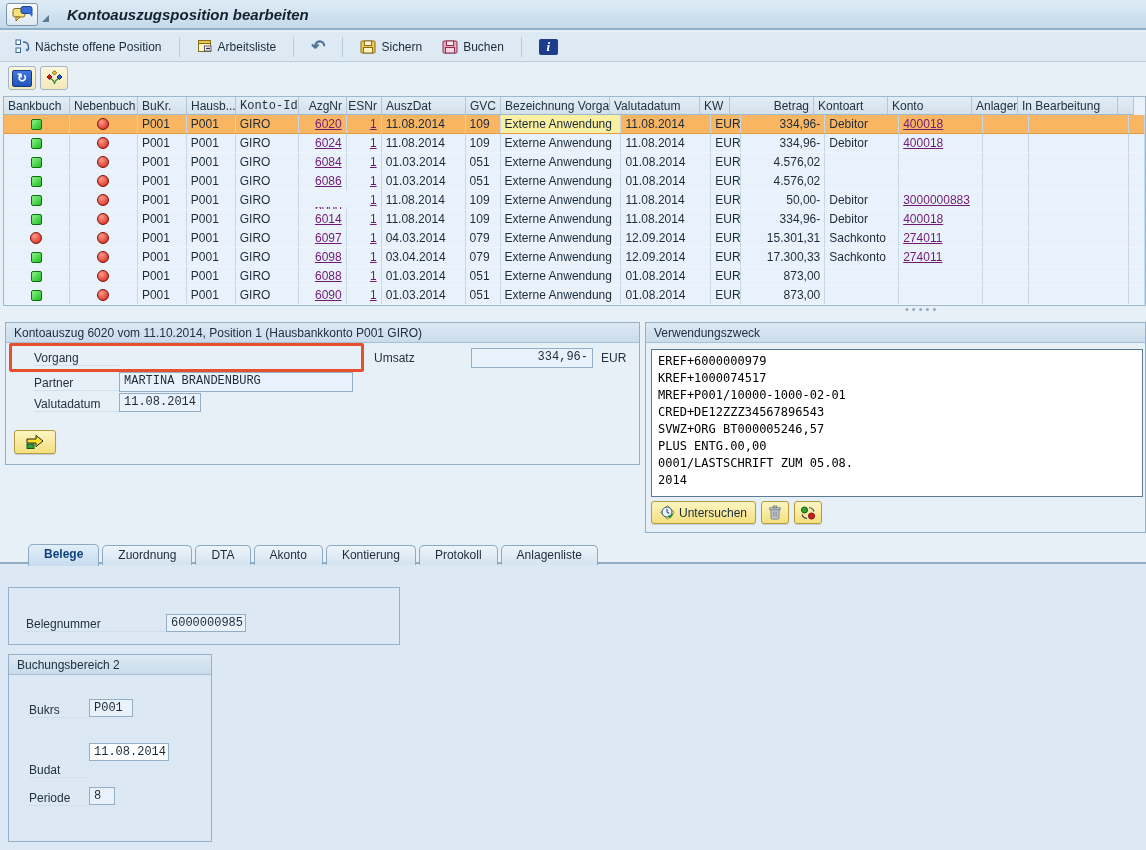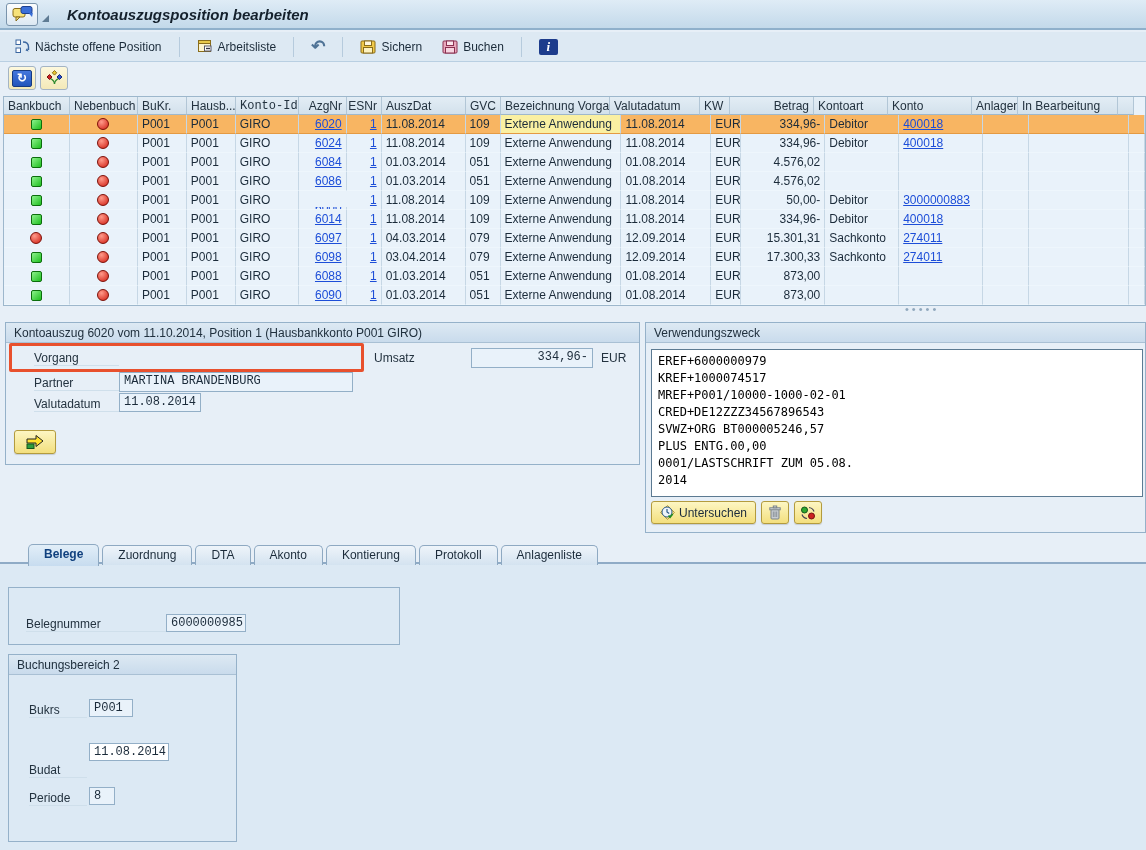--- a/index.html
+++ b/index.html
@@ -60,21 +60,21 @@
   .grow { display:flex; height:19px; }
   .ghead { height:18px; }
   .gcell { border-right:1px solid #c6d7e5; border-bottom:1px solid #eef6fc; padding:0 4px;
            line-height:18px; white-space:nowrap; overflow:hidden; display:flex; align-items:center; }
   .ghead .gcell { background:linear-gradient(#e3edf5,#d3e1ec); border-right:1px solid #b2c6d6;
                   border-bottom:1px solid #9fb8cb; color:#23323f; cursor:pointer; }
   .num { justify-content:flex-end; }
   .ctr { justify-content:center; }
   .grow.sel .gcell { background:var(--sel); border-bottom-color:#e49a43; }
   .grow.sel .gcell.hl { background:var(--hl); }
-  .glink { text-decoration:underline; cursor:pointer; color:#1d4ed8; }
+  .glink { text-decoration:underline; cursor:pointer; color:#701a75; }
   .led-green { width:11px; height:11px; border-radius:2px; border:1px solid #0c6e0c;
                background:linear-gradient(135deg,#8df28d,#1fbf1f); }
   .led-red { width:12px; height:12px; border-radius:50%; border:1px solid #7d0f07;
              background:radial-gradient(circle at 35% 30%,#ff9a8a,#d01e12); }
   .splitter-dots { position:absolute; top:303px; left:905px; color:#90a8bd; font-size:11px;
                    letter-spacing:3px; cursor:row-resize; }
   
   .groupbox { position:absolute; border:1px solid #95b1c9; background:transparent; }
   .grouptitle { height:20px; background:linear-gradient(#dde9f3,#c9dbec);
                 border-bottom:1px solid #a9c0d4; padding:2px 8px; color:#20303e;
@@ -608,21 +608,21 @@
     <div class="tab">Protokoll</div>
     <div class="tab">Anlagenliste</div>
   </div>
 <div class="tabpanel">
 
   <div class="groupbox" style="left:8px; top:23px; width:392px; height:58px;">
     <div class="fieldlabel" style="left:17px; top:29px; width:140px;">Belegnummer</div>
     <div class="ro-field" style="left:157px; top:26px; width:80px; height:18px;">6000000985</div>
   </div>
 
-  <div class="groupbox" style="left:8px; top:90px; width:229px; height:188px;">
+  <div class="groupbox" style="left:8px; top:90px; width:204px; height:188px;">
     <div class="grouptitle">Buchungsbereich 2</div>
     <div class="fieldlabel" style="left:20px; top:48px; width:58px;">Bukrs</div>
     <div class="ro-field" style="left:80px; top:44px; width:44px; height:18px;">P001</div>
     <div class="fieldlabel" style="left:20px; top:108px; width:58px;">Budat</div>
     <div class="ro-field white-field" style="left:80px; top:88px; width:80px; height:18px;">11.08.2014</div>
     <div class="fieldlabel" style="left:20px; top:136px; width:58px;">Periode</div>
     <div class="ro-field" style="left:80px; top:132px; width:26px; height:18px;">8</div>
   </div>
 </div>
 

